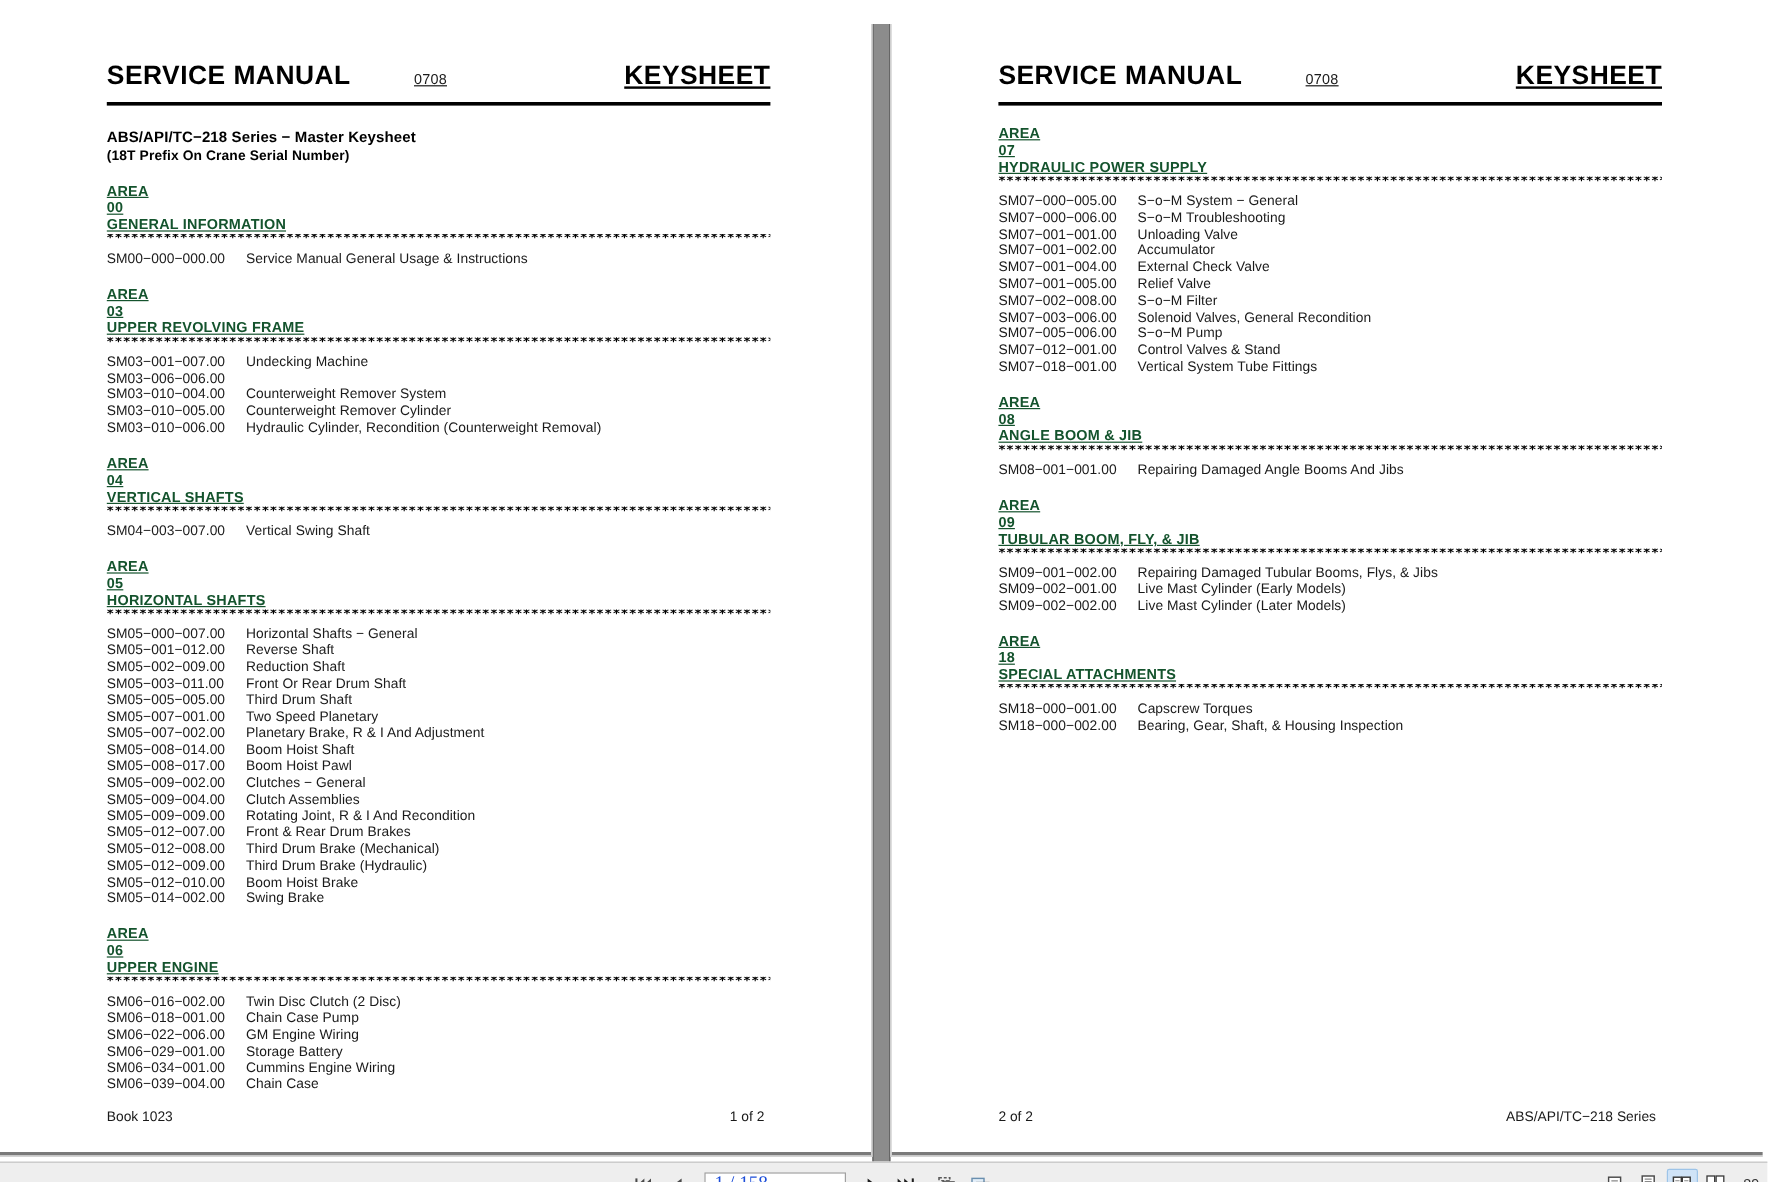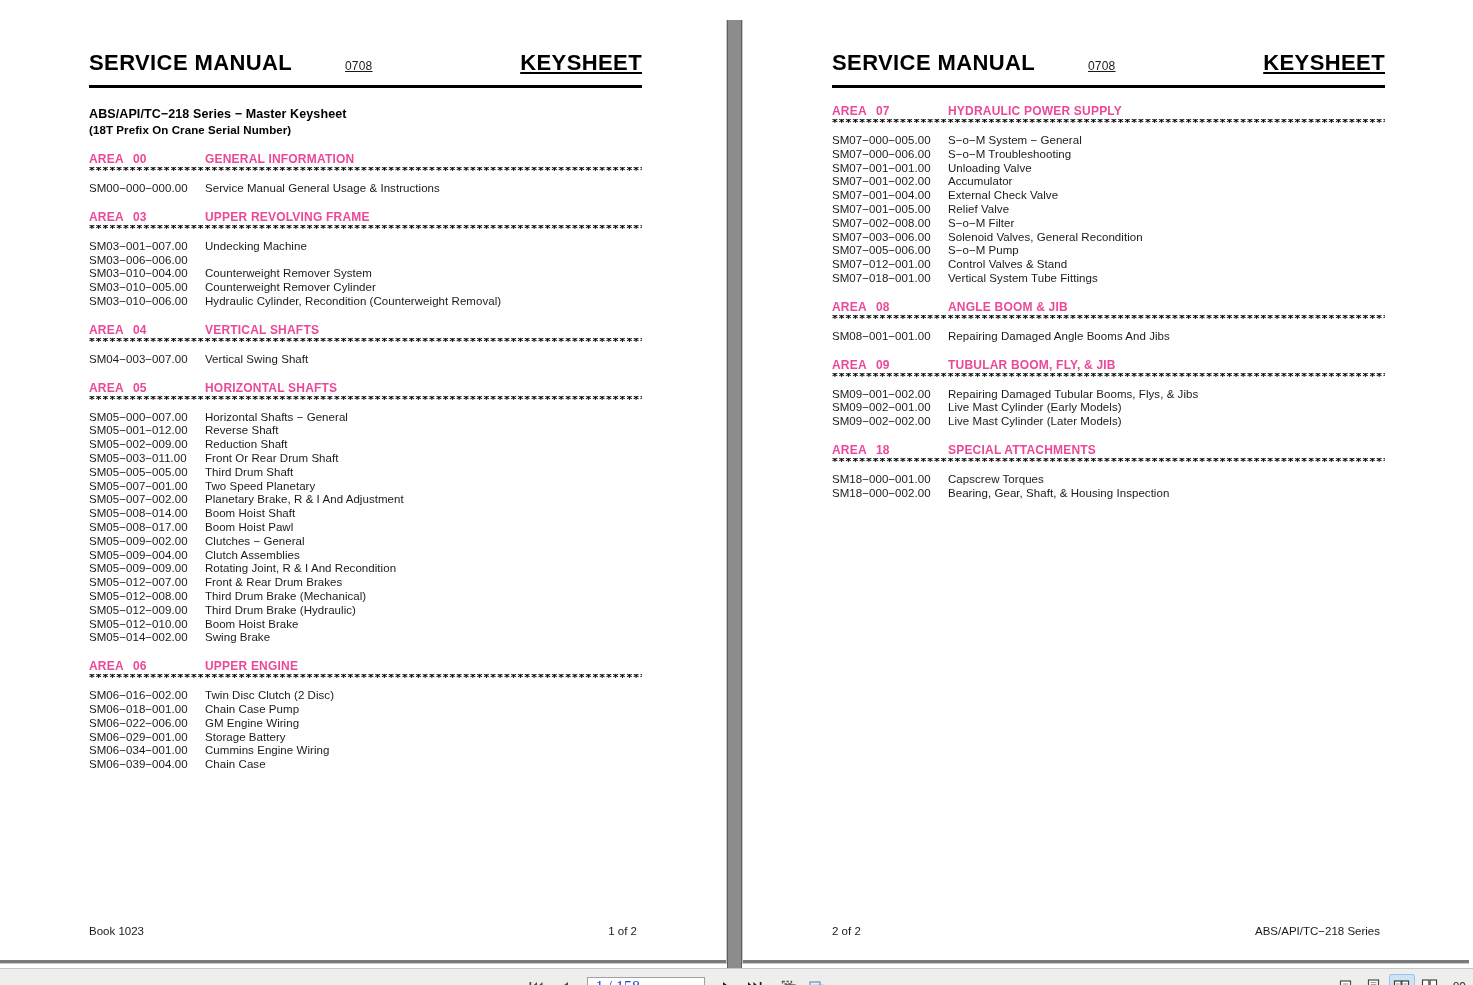--- a/index.html
+++ b/index.html
@@ -129,26 +129,27 @@
     color: #000;
     letter-spacing: 0.1px;
   }
 
   
   .area-block { margin-top: 14px; }
   .area-block.first { margin-top: 16px; }
 
   .area-head {
     display: flex;
-    flex-direction: row;
+    flex-direction: column;
     font-size: 12px;
     font-weight: bold;
-    color: #ec4899;
+    color: #14532d;
     letter-spacing: 0.2px;
     line-height: 14px;
+    text-decoration: underline;
   }
   .area-word { width: 44px; }
   .area-num  { width: 72px; }
   .area-title { flex: 1; }
 
   .star-rule {
     margin-top: 1px;
     height: 8px;
     width: 100%;
     overflow: hidden;

